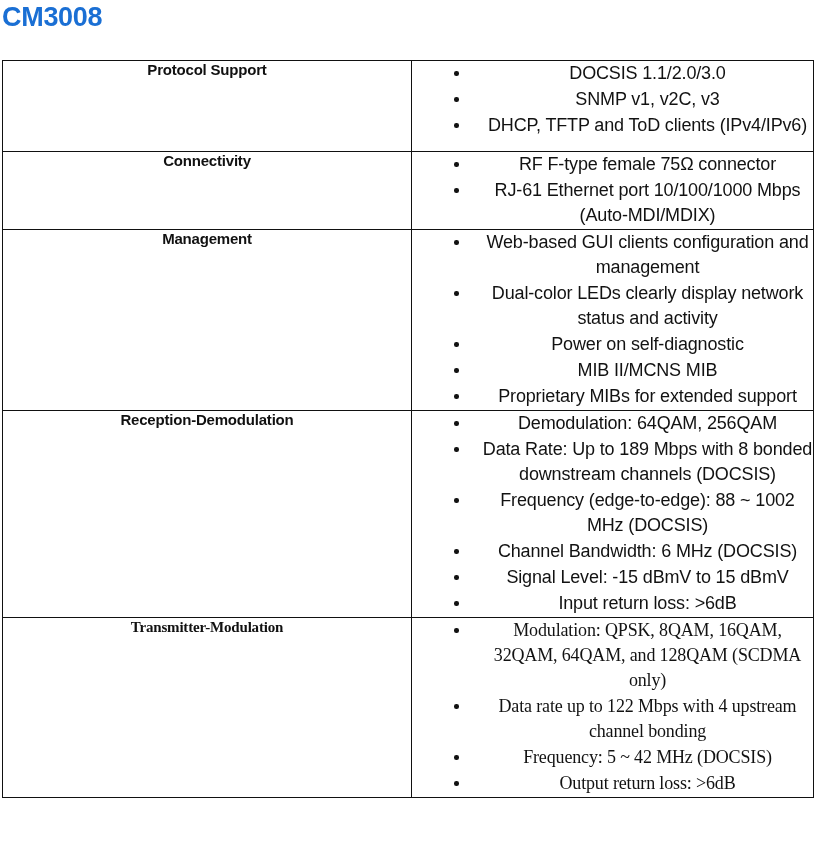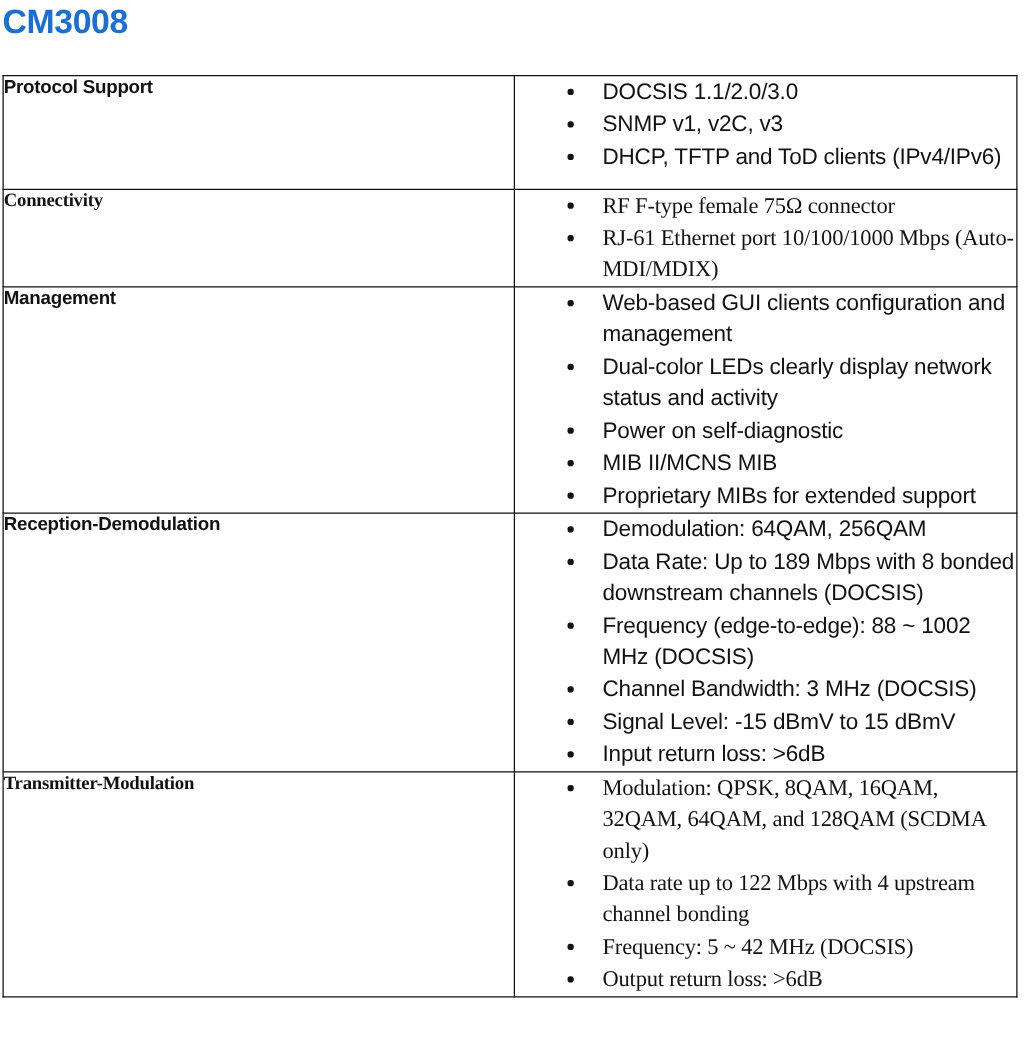--- a/index.html
+++ b/index.html
@@ -31,20 +31,21 @@
   }
 
   
   #spec-table {
     position: absolute;
     left: 2px;
     top: 60px;
     width: 811px;
     border-collapse: collapse;
     table-layout: fixed;
+    text-align: center;
   }
   #spec-table td {
     border: 1.6px solid #111111;
     vertical-align: top;
     padding: 0;
   }
   td.cat-cell {
     width: 408px;
     padding: 20px 0 14px 9px;
   }
@@ -80,21 +81,21 @@
     left: 42px;
     top: 10px;
     width: 4.5px;
     height: 4.5px;
     border-radius: 50%;
     background: #121212;
   }
 
   
   tr.row-protocol td   { height: 90px; }
-  tr.row-connectivity td { height: 74px; font-family: Liberation Serif, serif; }
+  tr.row-connectivity td { height: 74px; }
   tr.row-management td { height: 173px; }
   tr.row-reception td  { height: 195px; }
   tr.row-transmitter td{ height: 177px; font-family: Liberation Serif, serif; }
 </style>
 </head>
 <body>
 
 <div id="page-title">CM3008</div>
 
 <table id="spec-table">
@@ -183,21 +184,21 @@
           <li>
             <span class="bullet-dot"></span>
             <span>Data Rate: Up to 189 Mbps with 8 bonded downstream channels (DOCSIS)</span>
           </li>
           <li>
             <span class="bullet-dot"></span>
             <span>Frequency (edge-to-edge): 88 ~ 1002 MHz (DOCSIS)</span>
           </li>
           <li>
             <span class="bullet-dot"></span>
-            <span>Channel Bandwidth: 3 MHz (DOCSIS)</span>
+            <span>Channel Bandwidth: 6 MHz (DOCSIS)</span>
           </li>
           <li>
             <span class="bullet-dot"></span>
             <span>Signal Level: -15 dBmV to 15 dBmV</span>
           </li>
           <li>
             <span class="bullet-dot"></span>
             <span>Input return loss: &gt;6dB</span>
           </li>
         </ul>

